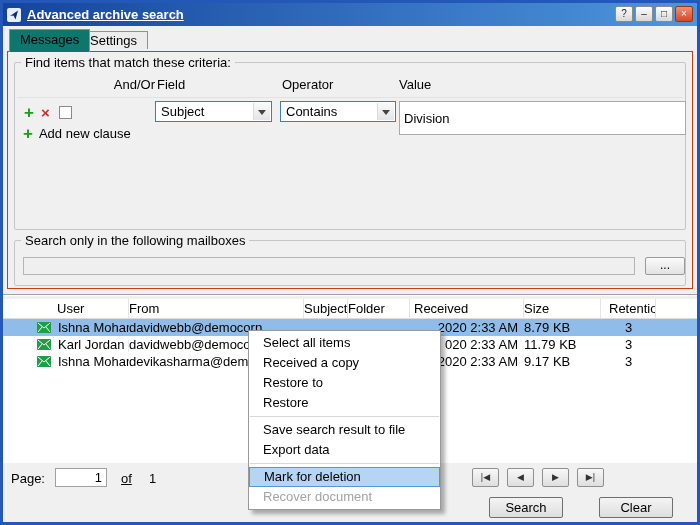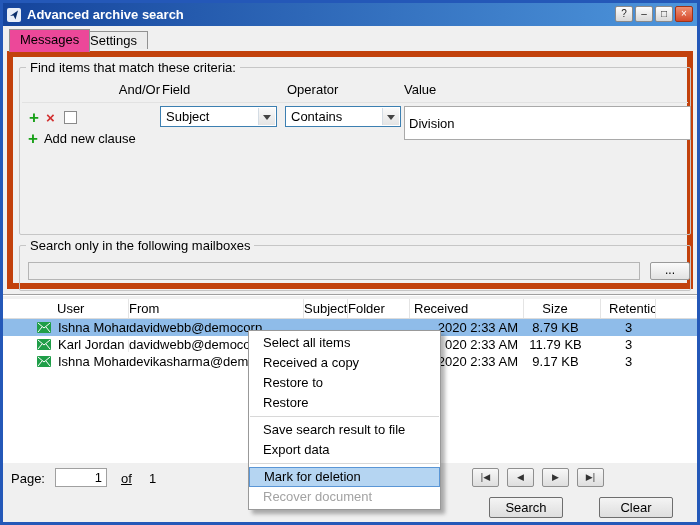--- a/index.html
+++ b/index.html
@@ -9,38 +9,38 @@
     border:3px solid #2458b8; background:#F0F0F0;
     font-size:13px; color:#000; overflow:hidden;
   }
   
   .titlebar {
     position:absolute; left:0; top:0; width:694px; height:23px;
     background:linear-gradient(to right,#15449C,#4E96DC);
     display:flex; align-items:center;
   }
   .app-icon { width:14px; height:14px; margin:0 6px 0 4px; }
-  .win-title { color:#fff; font-weight:bold; font-size:13px; }
+  .win-title { color:#fff; font-weight:bold; font-size:13px;text-decoration:underline; }
   .win-controls { position:absolute; right:4px; top:3px; display:flex; gap:2px; }
   .winbtn {
     width:18px; height:16px; font-size:10px; line-height:14px; text-align:center;
     background:linear-gradient(#FDFDFD,#D8D8D8); border:1px solid #8A8A8A;
     color:#222; border-radius:2px; cursor:default;
   }
   .winbtn.close { background:linear-gradient(#F09072,#D4482A); color:#fff; border-color:#9E3318; }
   
   .tab {
     position:absolute; border:1px solid #919191; border-bottom:none;
-    background:#ec4899; padding:0 10px; line-height:20px; font-size:13px;
+    background:#0f766e; padding:0 10px; line-height:20px; font-size:13px;
   }
   .tab.active { top:26px; height:23px; z-index:3; }
   .tab.inactive { top:28px; height:18px; line-height:17px; background:#ECECEC; z-index:1; }
   .tabpanel {
     position:absolute; left:4px; top:48px; width:686px; height:238px;
-    border:6px solid #c2410c; background:#F0F0F0; z-index:2;
+    border:1px solid #c2410c; background:#F0F0F0; z-index:2;
   }
   
   .groupbox { position:absolute; border:1px solid #C6C6C6; border-radius:2px; }
   .groupbox .glabel {
     position:absolute; top:-8px; left:6px; background:#F0F0F0; padding:0 4px; font-size:13px;
   }
   .g1 { left:6px; top:10px; width:672px; height:168px; }
   .g2 { left:6px; top:188px; width:672px; height:46px; }
   .colhdr { position:absolute; top:14px; font-size:13px; color:#000; }
   .hdr-line { position:absolute; left:2px; right:2px; top:34px; border-top:1px solid #E2E2E2; }
@@ -84,21 +84,21 @@
     border-right:1px solid #E4E4E4; font-size:13px; padding-top:2px; overflow:hidden; white-space:nowrap; cursor:default;
   }
   .lv-row { display:flex; height:17px; align-items:center; font-size:13px; cursor:default; }
   .lv-row.selected { background:#8FBCE9; }
   .cell { overflow:hidden; white-space:nowrap; }
   .c0 { width:126px; padding-left:34px; display:flex; align-items:center; gap:7px; }
   .c1 { width:175px; }
   .c2 { width:44px; }
   .c3 { width:62px; }
   .c4 { width:114px; text-align:right; padding-right:6px; }
-  .c5 { width:77px;  text-align:center; padding-right:14px; }
+  .c5 { width:77px;  text-align:left; padding-right:14px; }
   .c6 { width:55px;  text-align:center; }
   .c7 { width:41px; }
   .lv-header .c0 { padding-left:54px; display:block; }
   .lv-header .c4 { text-align:left; padding-left:4px; }
   .lv-header .c6 { text-align:left; padding-left:8px; }
   .lv-header .c7 { padding-left:6px; border-right:none;margin-top:16px; }
   .mail-icon { flex:0 0 auto; }
   
   .pagebar { position:absolute; left:0; top:460px; width:608px; height:30px; background:#F0F0F0; }
   .pg-label { position:absolute; left:8px; top:8px; }

